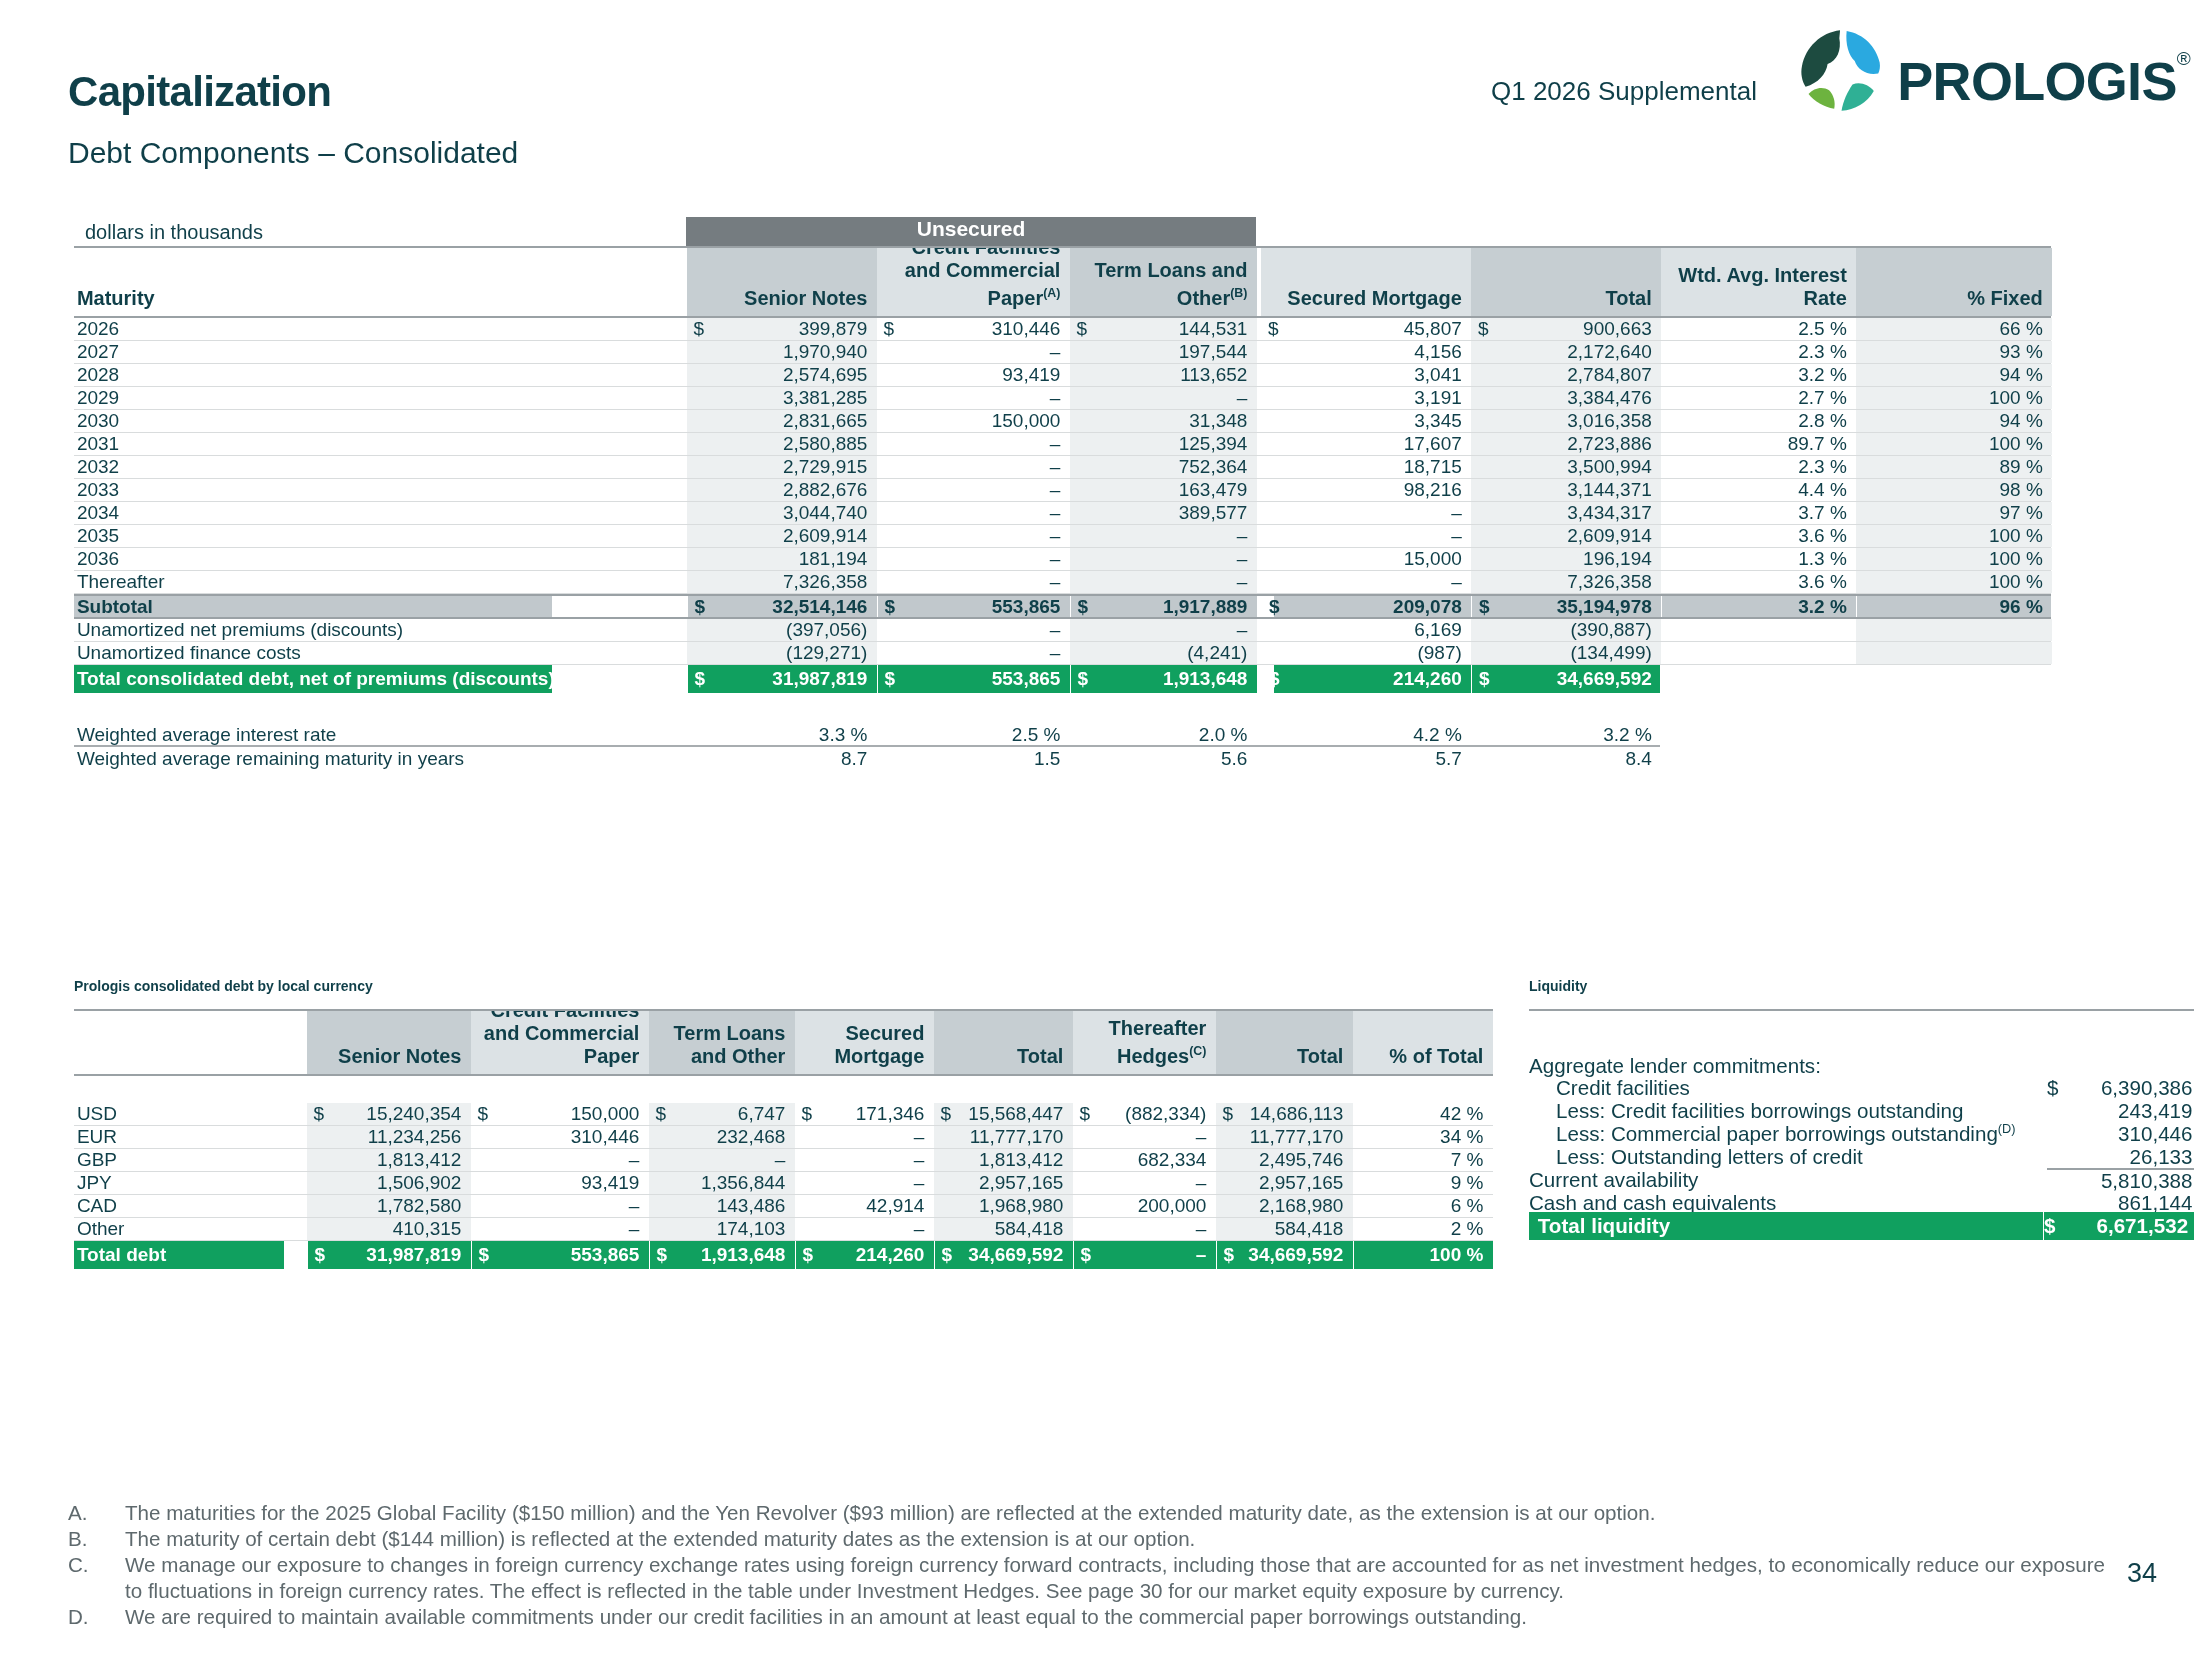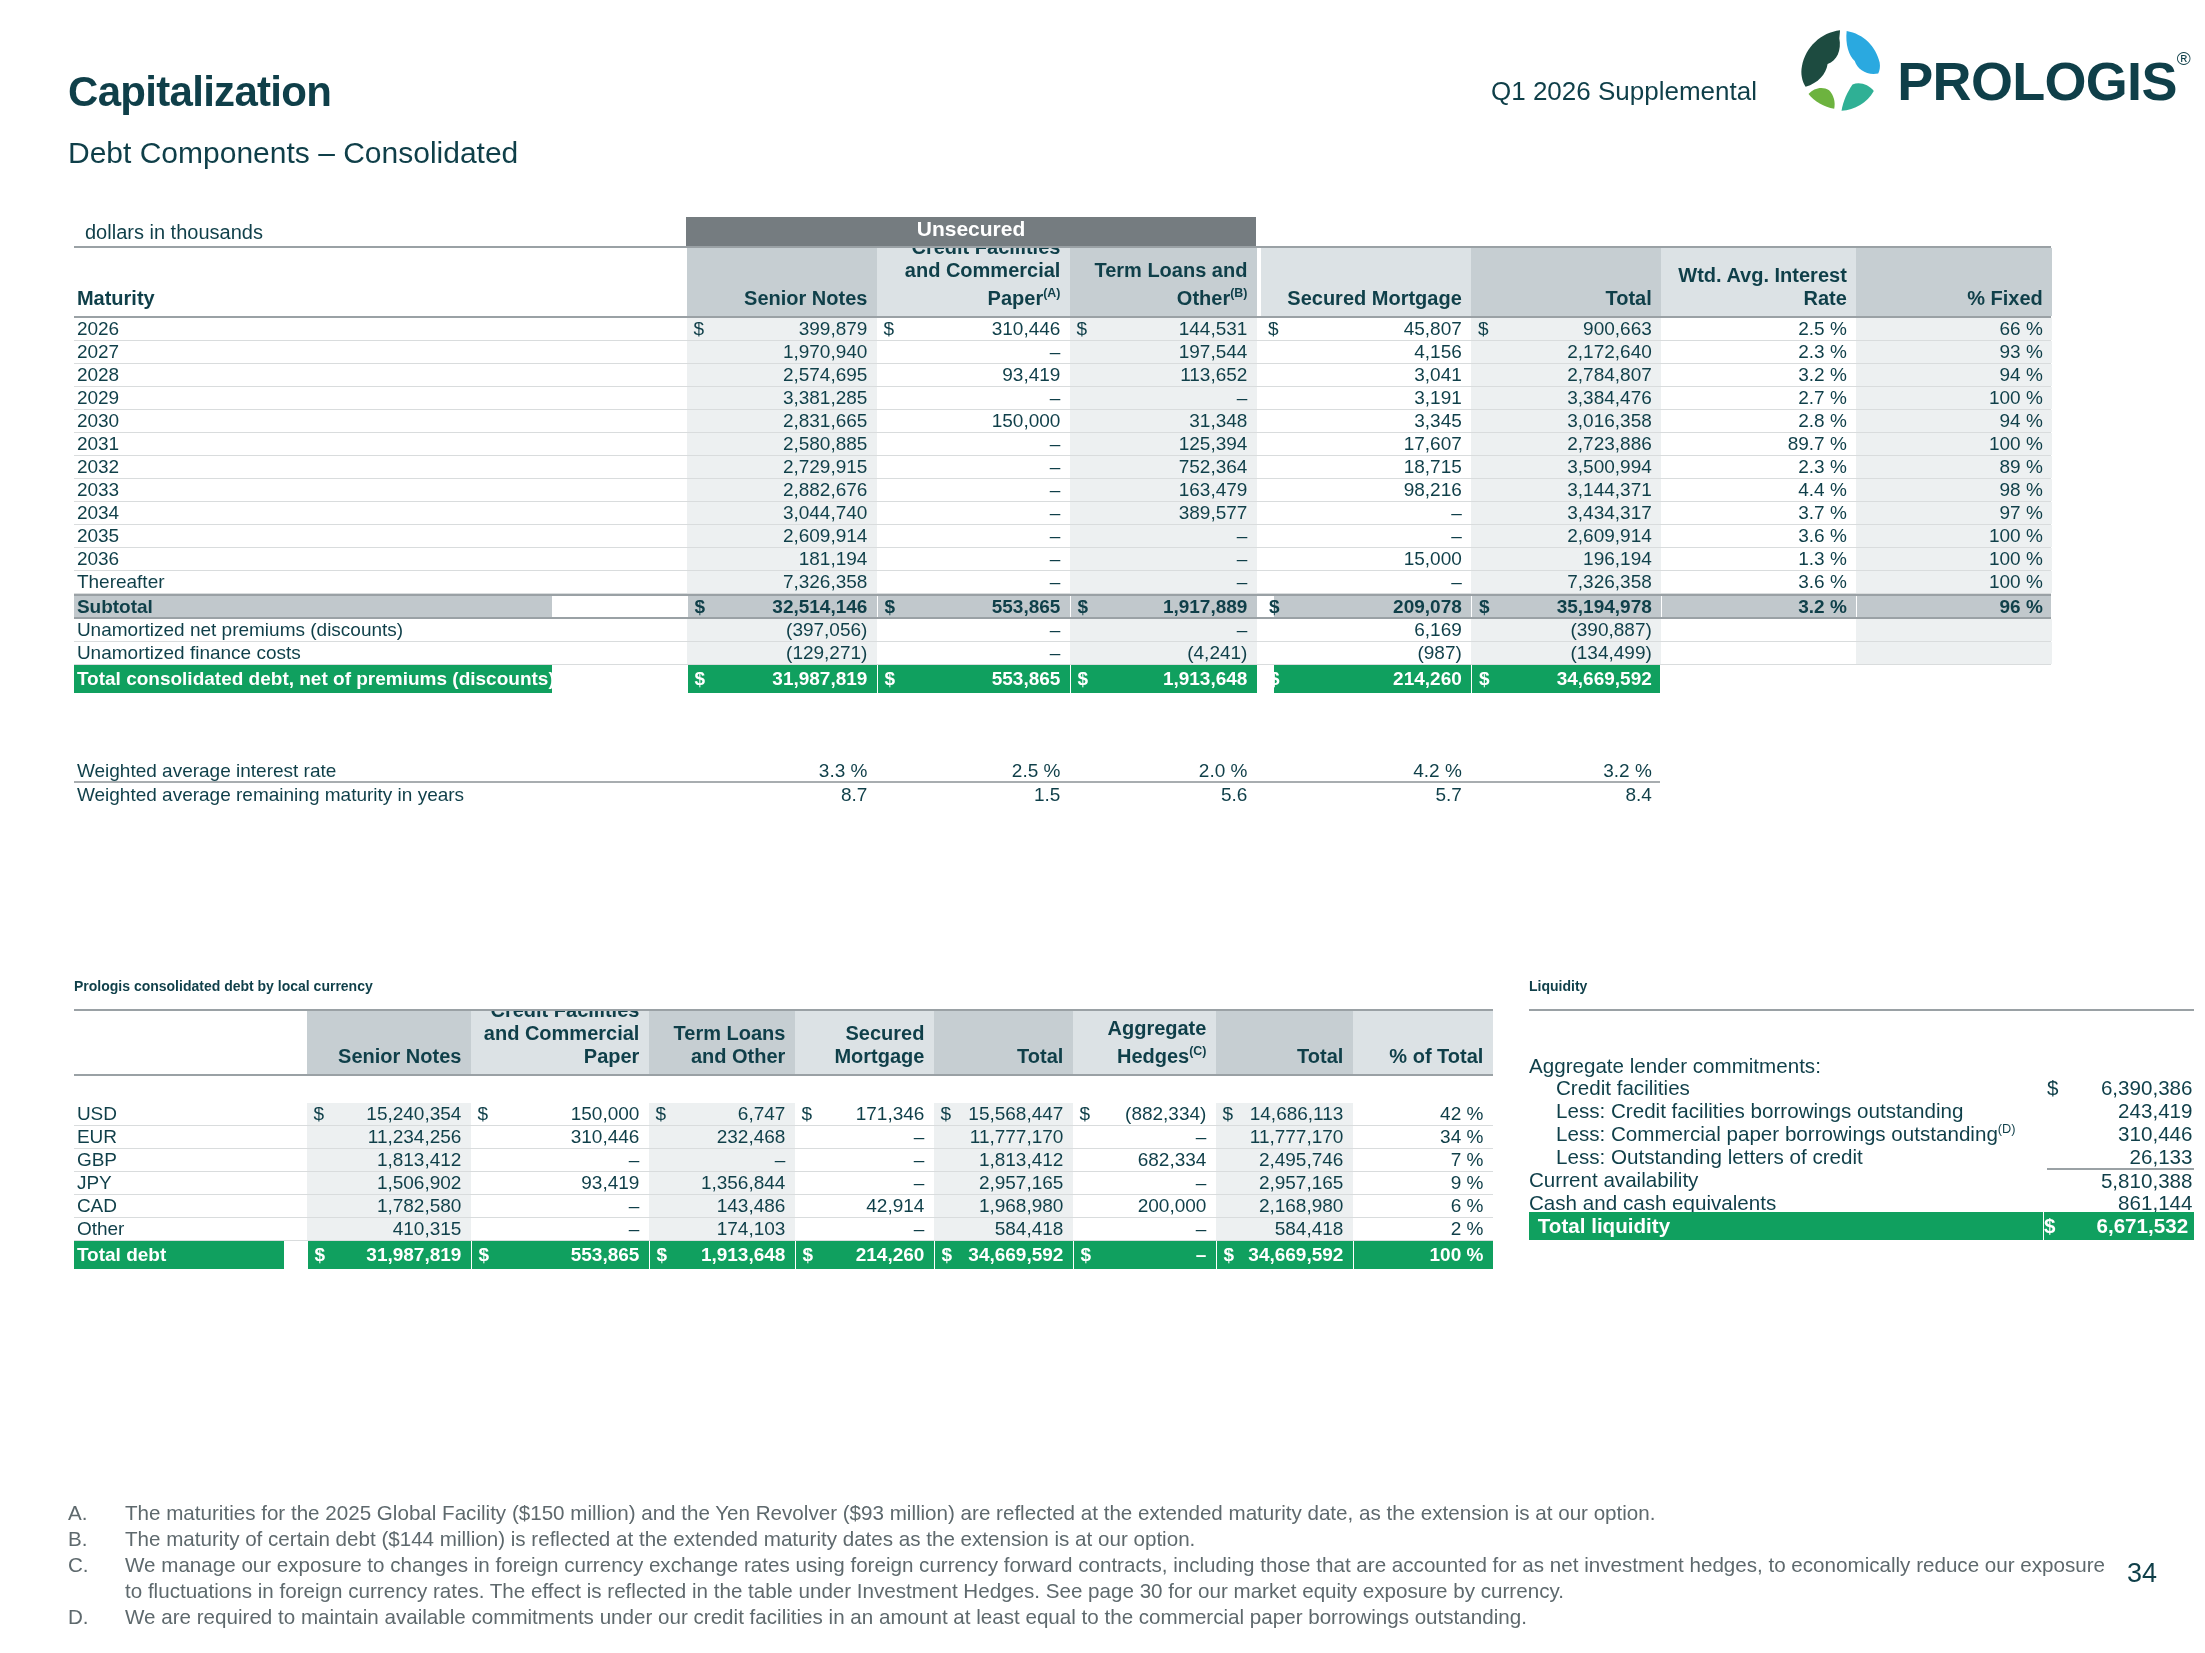--- a/index.html
+++ b/index.html
@@ -28,21 +28,21 @@
 
   .brow { height:23px; border-bottom:1.5px solid #d9dcdd; }
   .sub  { height:25px; background:#c1c8cc; font-weight:700; border-top:2.2px solid #9aa1a5; border-bottom:2.2px solid #9aa1a5; }
   .sub .cell { font-weight:700; }
   .sub .cell + .cell { border-left:1.5px solid #fff; }
   .sub .gap, .grn .gap { background:#fff; }
   .grn { height:28px; background:#10a05f; color:#fff; }
   .grn .cell { font-weight:700; color:#fff; }
   .grn .cell + .cell { border-left:1.5px solid #fff; }
   .wr { height:23px; }
-  .wr1 { border-bottom:2.2px solid #a8adb0;margin-top:36px; }
+  .wr1 { border-bottom:2.2px solid #a8adb0; }
 
   
   .t1 { position:absolute; left:74px; top:217px; width:1977px; }
   .units { position:absolute; left:11px; top:4.4px; font-size:20px; }
   .t1bar { position:absolute; left:612px; top:0; width:570px; height:31px; background:#757c80; color:#fff;
            font-weight:700; font-size:21px; display:flex; align-items:flex-start; justify-content:center; }
   .topline { position:absolute; left:0; top:29px; width:1977px; height:2.2px; background:#9aa1a5; }
   .thead { position:absolute; left:0; top:31px; height:70px; border-bottom:2.2px solid #9aa1a5; }
   .thead .cell { align-items:flex-end; font-weight:700; font-size:20px; line-height:23px; text-align:right;
                  white-space:normal; padding-bottom:5.9px; }
@@ -736,21 +736,21 @@
       <div class="cell hd">
           <span>Term Loans and Other</span>
         </div>
       <div class="cell hl">
           <span>Secured Mortgage</span>
         </div>
       <div class="cell hd">
           <span>Total</span>
         </div>
       <div class="cell hl">
-          <span><span>Aggregate Hedges</span><sup>(C)</sup></span>
+          <span><span>Thereafter Hedges</span><sup>(C)</sup></span>
         </div>
       <div class="cell hd">
           <span>Total</span>
         </div>
       <div class="cell hl">
           <span>% of Total</span>
         </div>
     </div>
 
     <div class="t2body" id="t2body">

